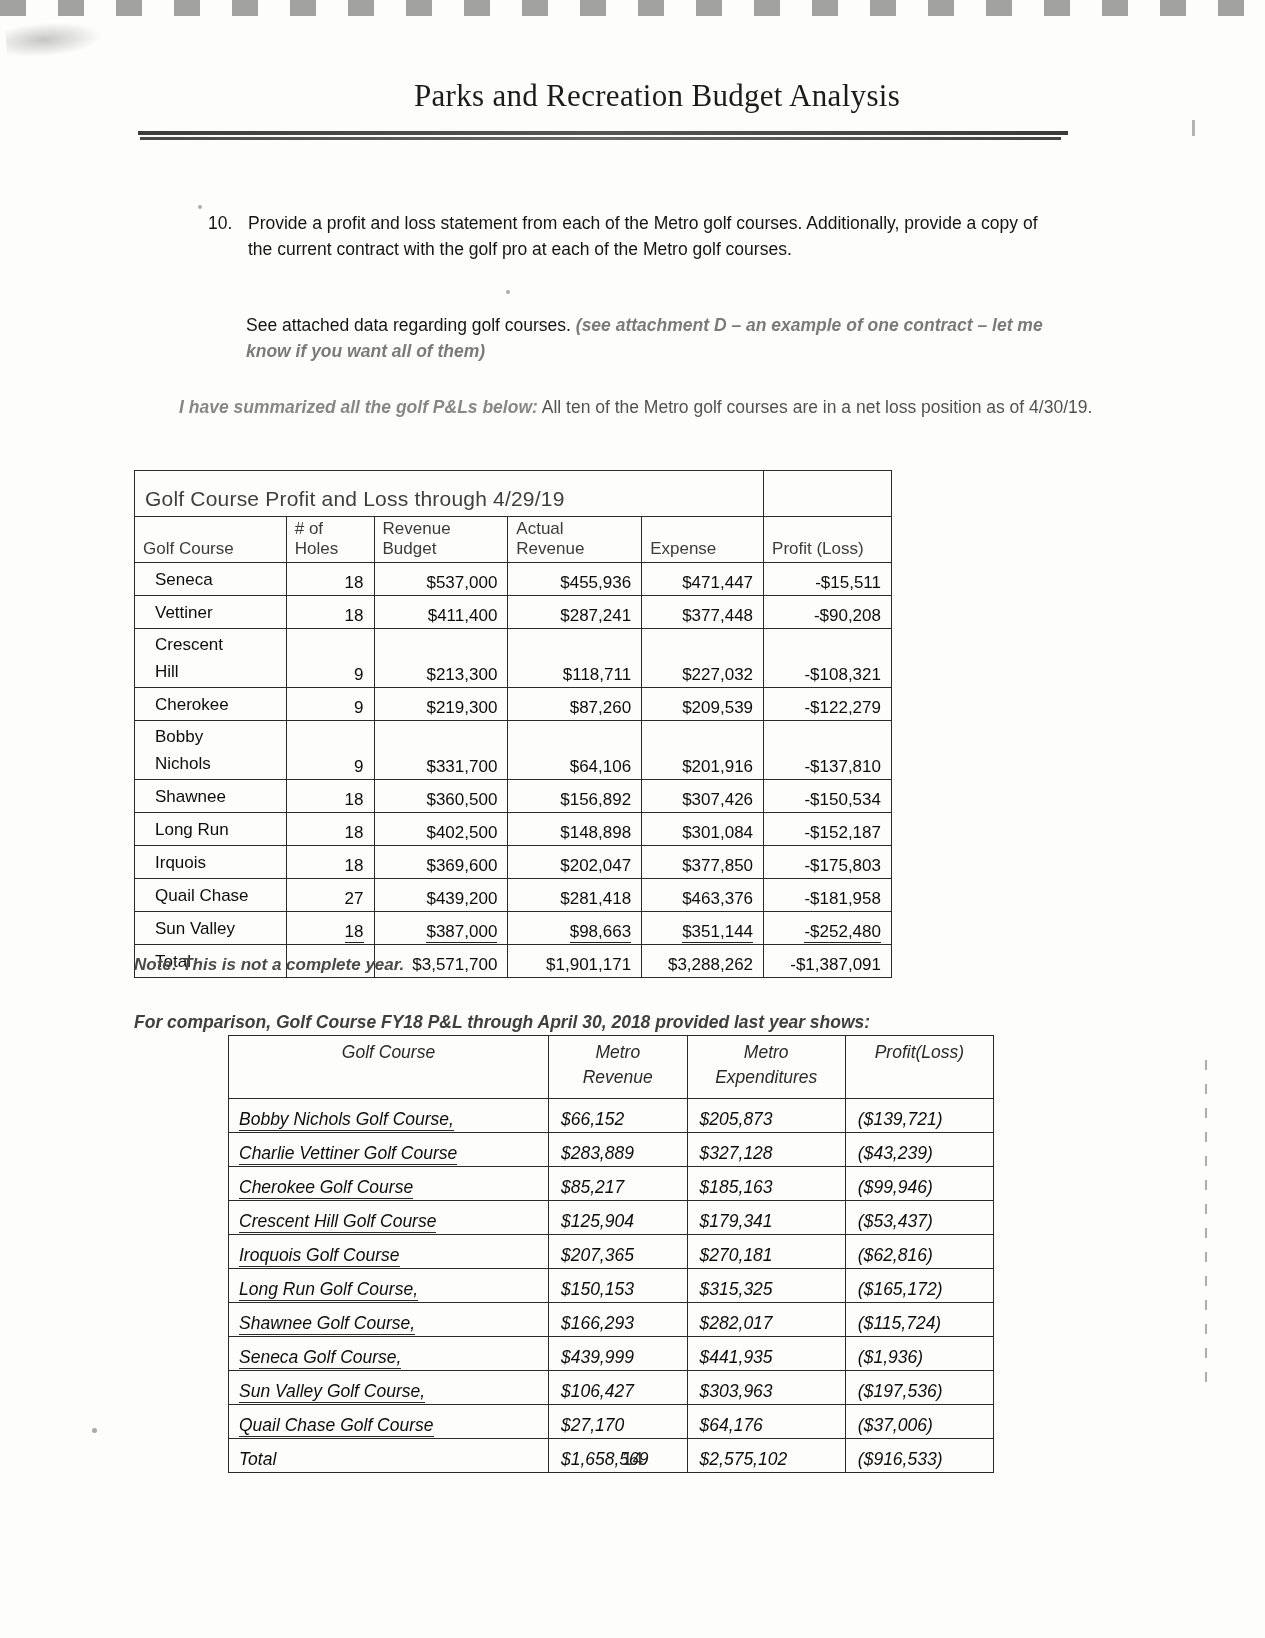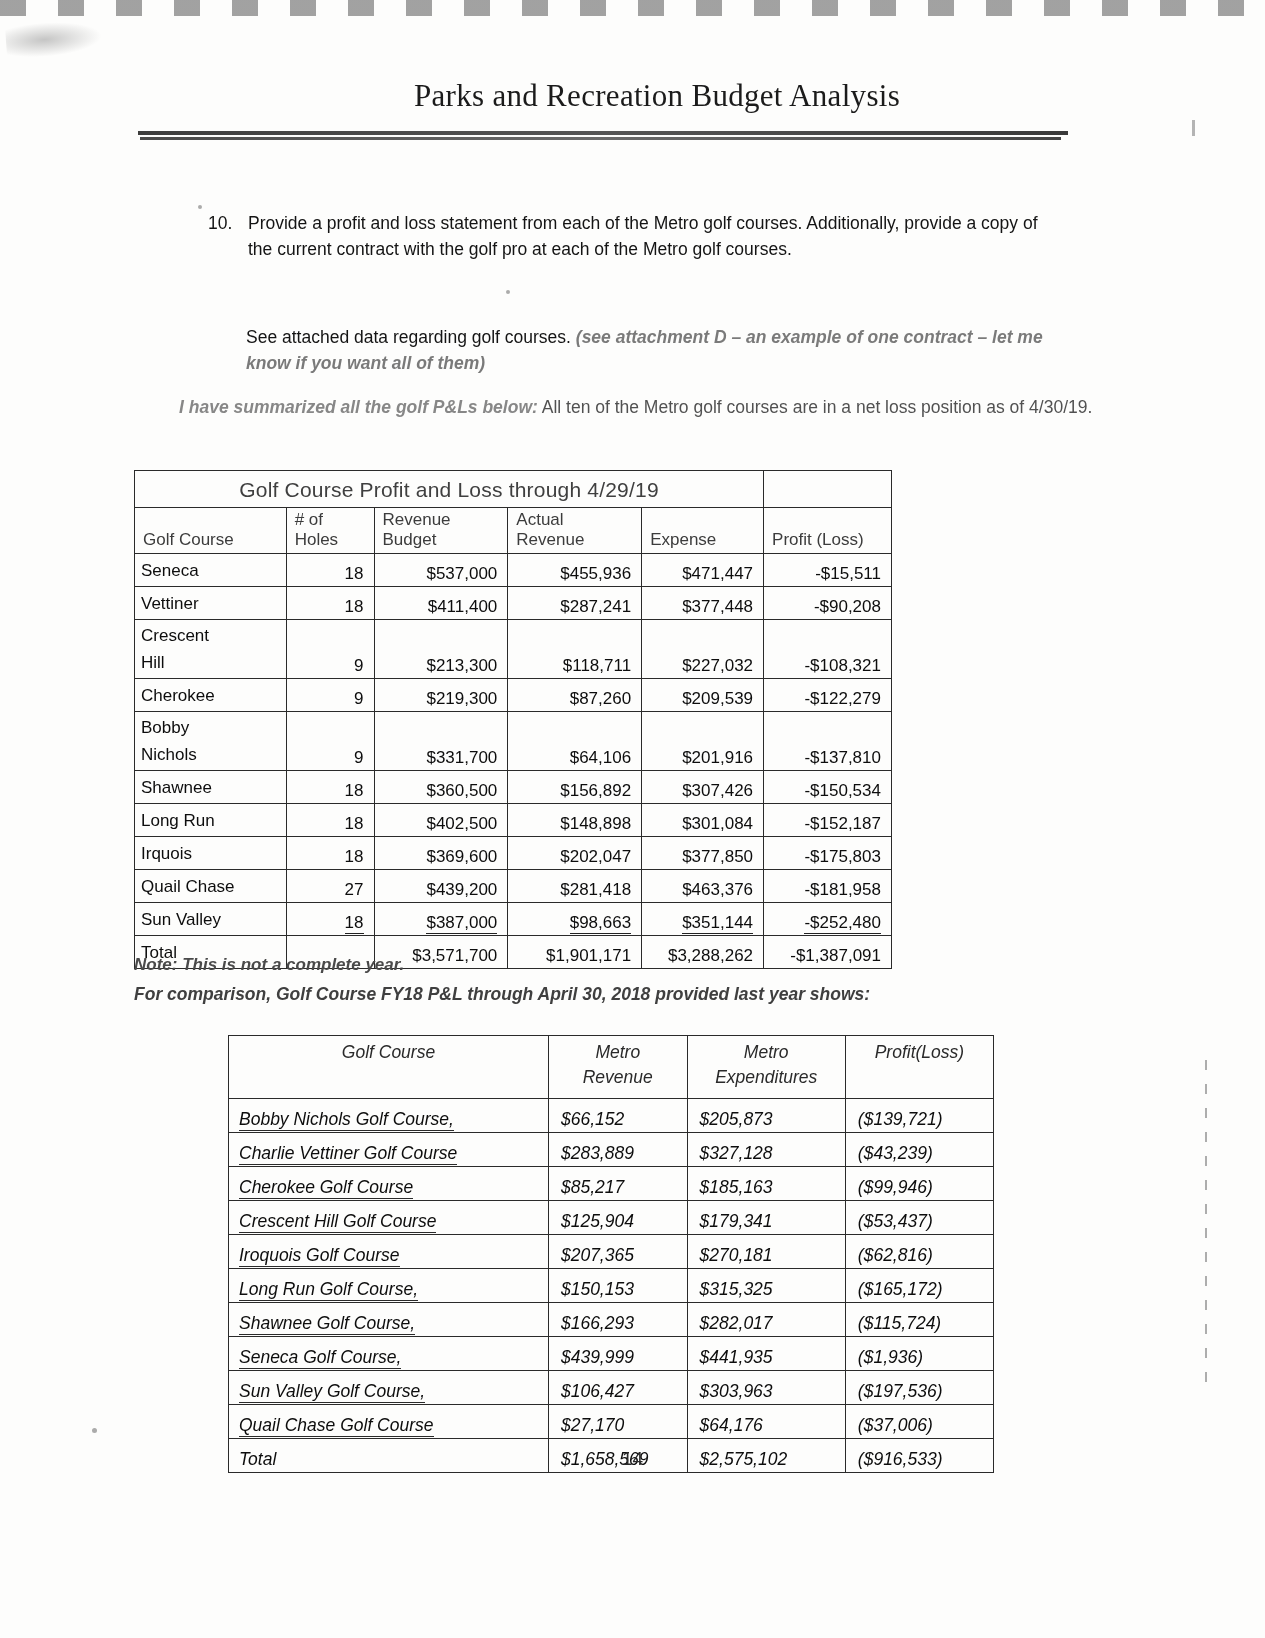--- a/index.html
+++ b/index.html
@@ -109,21 +109,20 @@
     left: 0; top: 0;
     width: 34px;
   }
   #item-10 .txt {
     display: block;
     margin-left: 40px;
   }
   #see-attached {
     left: 246px; top: 312px;
     width: 830px;
-    margin-top: 12px;
   }
   #see-attached .faded-ital {
     font-style: italic;
     font-weight: bold;
     color: #5e5e5e;
     opacity: .82;
   }
   #summary-line {
     left: 136px; top: 394px;
     width: 960px;
@@ -155,37 +154,37 @@
 
   
   #table-pl-2019 {
     left: 134px; top: 470px;
     width: 758px;
   }
   #table-pl-2019 td, #table-pl-2019 th { height: 28px; }
   #table-pl-2019 .t1-title {
     font-size: 21px;
     color: #3f3f3f;
-    text-align: center;
-    padding: 3px 10px 5px 10px;
+    text-align: left;
+    padding: 12px 10px 5px 10px;
     letter-spacing: .2px;
   }
   #table-pl-2019 thead th {
     color: #3c3c3c;
     text-align: left;
     font-size: 17px;
     height: 30px;
     padding-bottom: 3px;
   }
   #table-pl-2019 thead th.col-course { text-align: left; }
   #table-pl-2019 td.course {
     text-align: left;
     white-space: pre-line;
     line-height: 27px;
-    padding-left: 6px;
+    padding-left: 20px;
   }
   #table-pl-2019 td.num {
     text-align: right;
     padding-right: 10px;
   }
   #table-pl-2019 tr.underlined td.num span {
     border-bottom: 1.5px solid #222;
     padding-bottom: 1px;
   }
   .c-course  { width: 152px; }
@@ -199,21 +198,21 @@
   #note-line {
     position: absolute;
     left: 134px; top: 955px;
     font-size: 17px;
     font-style: italic;
     font-weight: bold;
     color: #4a4a4a;
   }
   #comparison-line {
     position: absolute;
-    left: 134px; top: 984px;
+    left: 134px; top: 1012px;
     font-size: 17.5px;
     font-style: italic;
     font-weight: bold;
     color: #3f3f3f;
   }
 
   
   #table-pl-2018 {
     left: 228px; top: 1035px;
     width: 766px;

